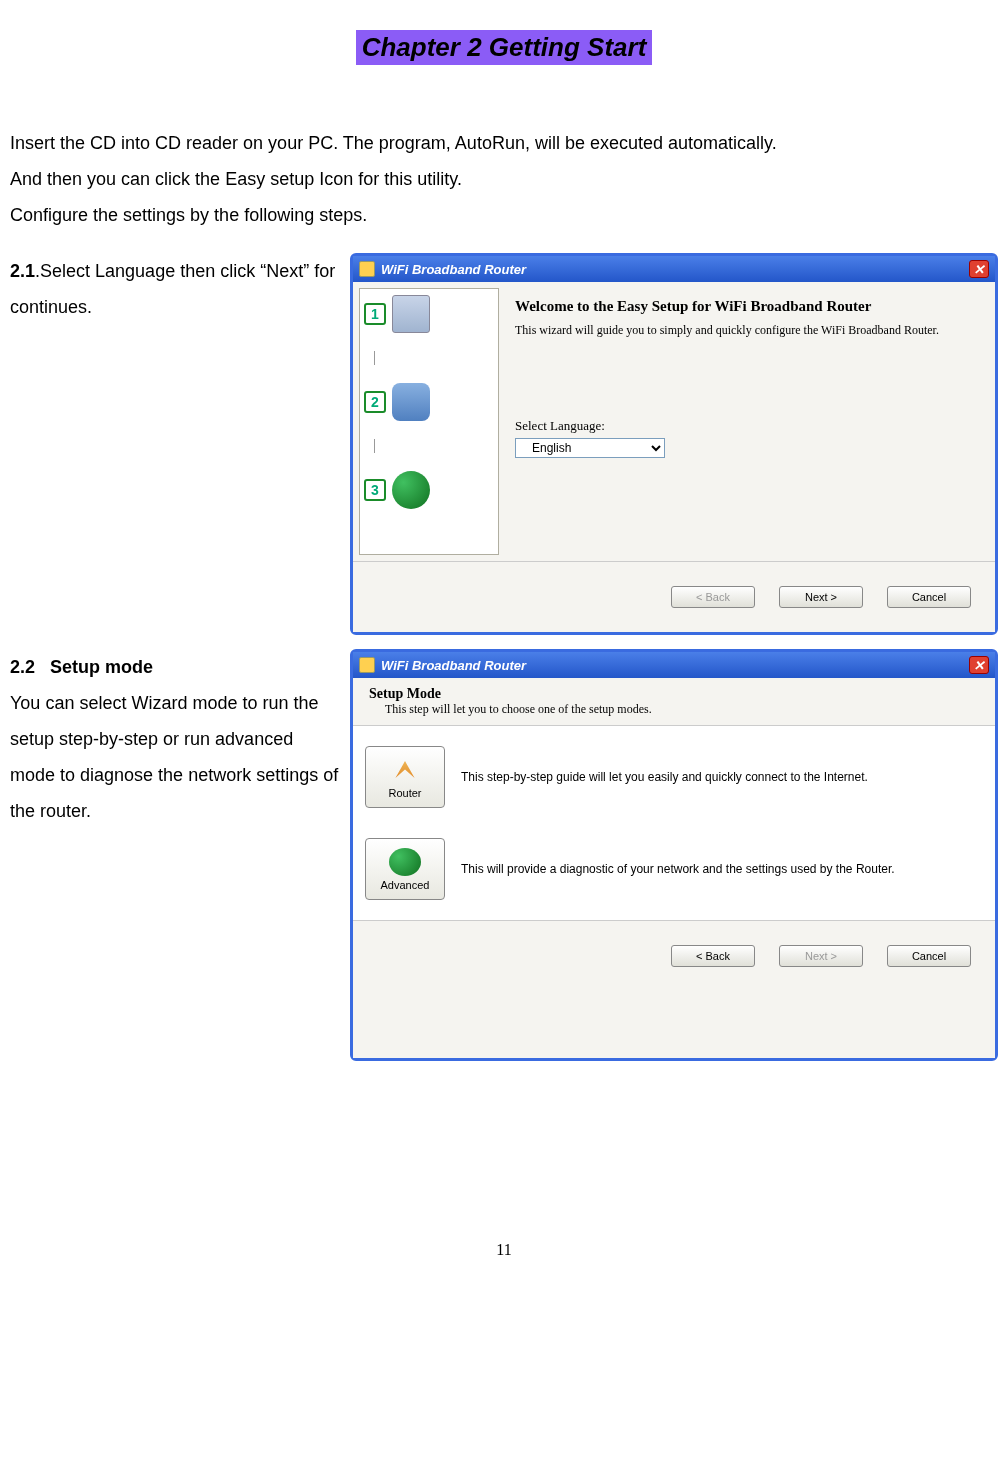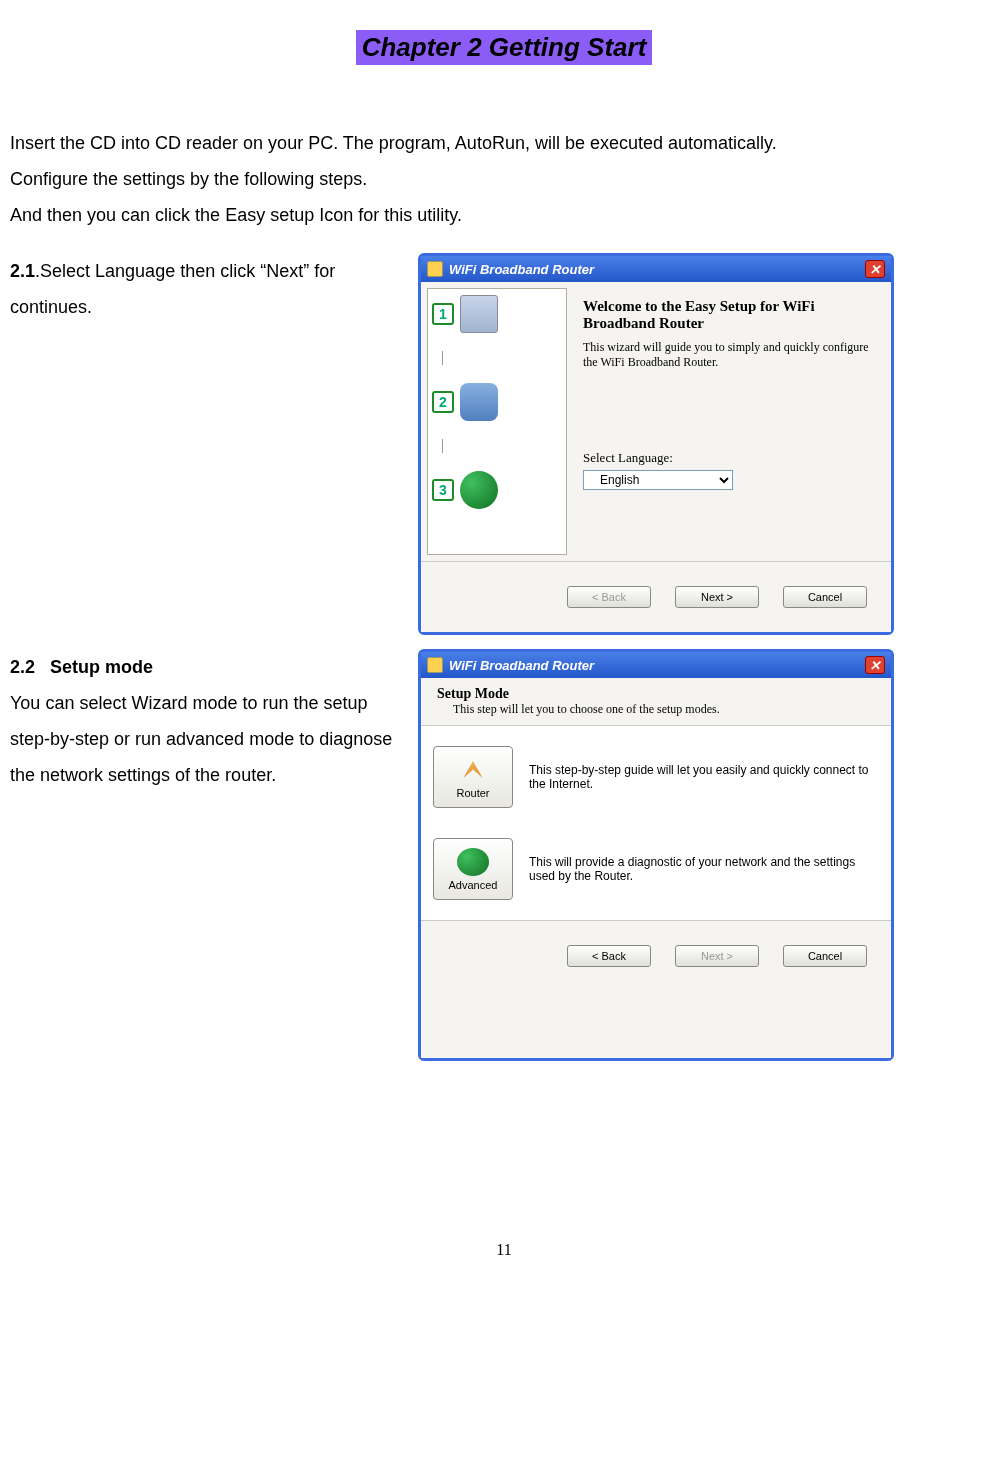--- a/index.html
+++ b/index.html
@@ -48,21 +48,21 @@
   }
 
   
   .win {
     border: 3px solid #3a6be0;
     border-radius: 6px;
     font-family: Tahoma, Arial, sans-serif;
     font-size: 11px;
     color: #000;
     background: #fff;
-    width: 476px;
+    width: 648px;
   }
   .titlebar {
     background: linear-gradient(#4a7fe8,#2356c9);
     color: #fff;
     font-weight: bold;
     font-style: italic;
     font-size: 13px;
     padding: 4px 6px;
     display: flex;
     align-items: center;
@@ -252,22 +252,22 @@
 <body>
 
 <div class="page">
 
   <div class="chapter-wrap">
     <div class="chapter-title">Chapter 2    Getting Start</div>
   </div>
 
   <div class="intro">
     <div>Insert the CD into CD reader on your PC. The program, AutoRun, will be executed automatically.</div>
+    <div>And then you can click the Easy setup Icon for this utility.</div>
     <div>Configure the settings by the following steps.</div>
-    <div>And then you can click the Easy setup Icon for this utility.</div>
   </div>
 
   <div class="row">
     <div class="col-text">
       <b>2.1</b><span>.Select Language then click “Next” for continues.</span>
     </div>
     <div class="col-img">
       <div class="win">
         <div class="titlebar">
           <div class="titlebar-left">

